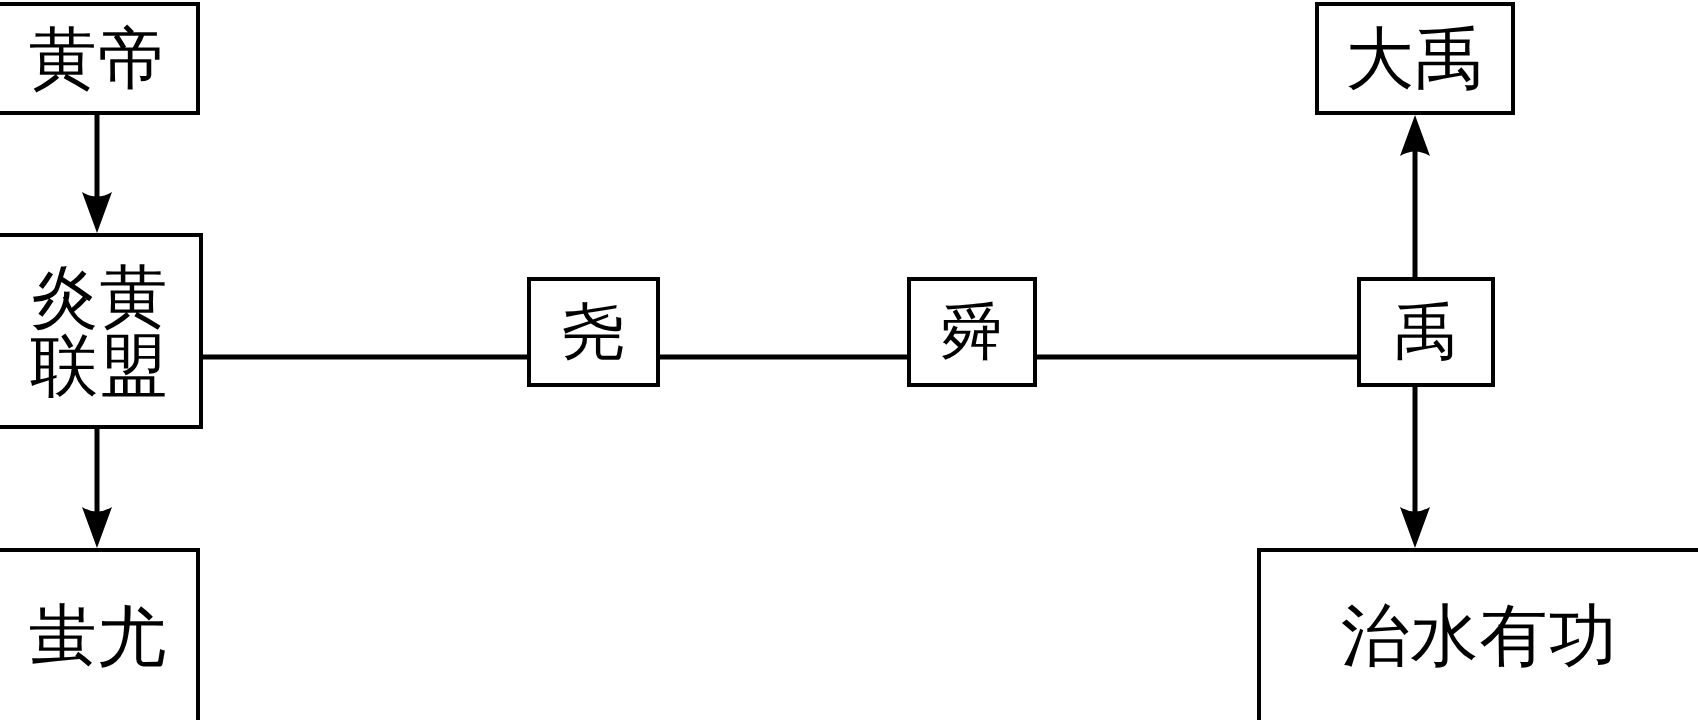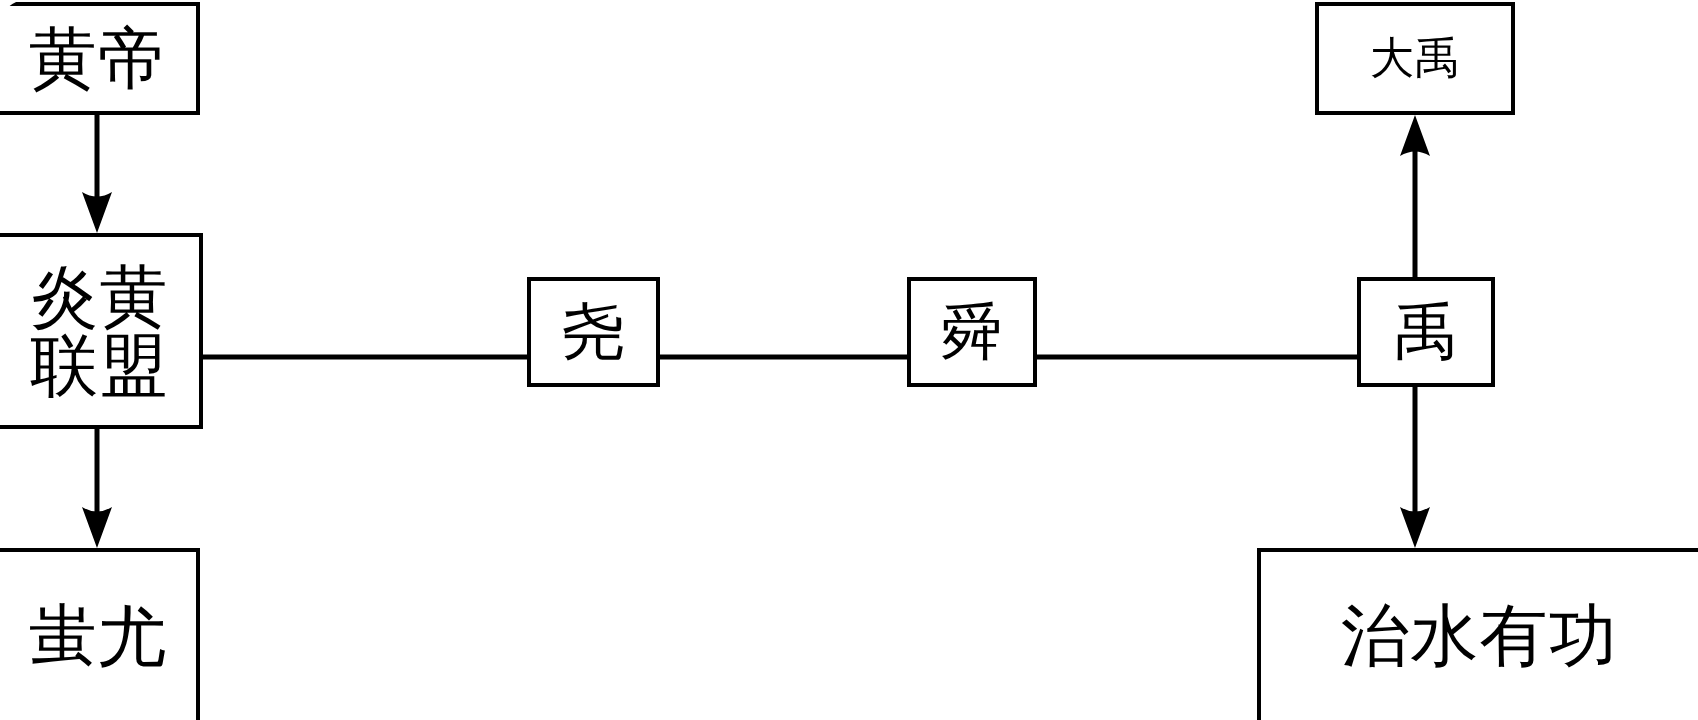--- a/index.html
+++ b/index.html
@@ -8,21 +8,20 @@
     padding: 0;
     background: #ffffff;
   }
   #stage {
     position: relative;
     width: 1698px;
     height: 720px;
     background: #ffffff;
     overflow: hidden;
     font-family: "DejaVu Sans", "Liberation Sans", sans-serif;
-    border-radius: 26px;
   }
   #edge-layer {
     position: absolute;
     left: 0;
     top: 0;
     width: 1698px;
     height: 720px;
     pointer-events: none;
   }
   .node {
@@ -45,21 +44,21 @@
     width: 100%;
     text-align: center;
     white-space: pre-line;
   }
   .n-huangdi     { left: -4px;   top: 2px;   width: 204px; height: 113px; font-size: 68px; }
   .n-yanhuang    { left: -4px;   top: 233px; width: 207px; height: 196px; font-size: 68px; }
   .n-chiyou      { left: -4px;   top: 548px; width: 204px; height: 176px; font-size: 68px; }
   .n-yao         { left: 527px;  top: 277px; width: 133px; height: 110px; font-size: 62px; }
   .n-shun        { left: 907px;  top: 277px; width: 130px; height: 110px; font-size: 62px; }
   .n-yu          { left: 1357px; top: 277px; width: 138px; height: 110px; font-size: 62px; }
-  .n-dayu        { left: 1315px; top: 2px;   width: 200px; height: 113px; font-size: 44px; }
+  .n-dayu        { left: 1315px; top: 2px;   width: 200px; height: 113px; font-size: 68px; }
   .n-zhishui     { left: 1257px; top: 548px; width: 445px; height: 176px; font-size: 68px; }
 </style>
 </head>
 <body>
 
 <div id="stage">
 
   <svg id="edge-layer" width="1698" height="720" viewBox="0 0 1698 720" xmlns="http://www.w3.org/2000/svg">
     <defs>
       <marker id="arrow-down" markerWidth="16" markerHeight="20" refX="8" refY="18" orient="auto-start-reverse" markerUnits="userSpaceOnUse">

